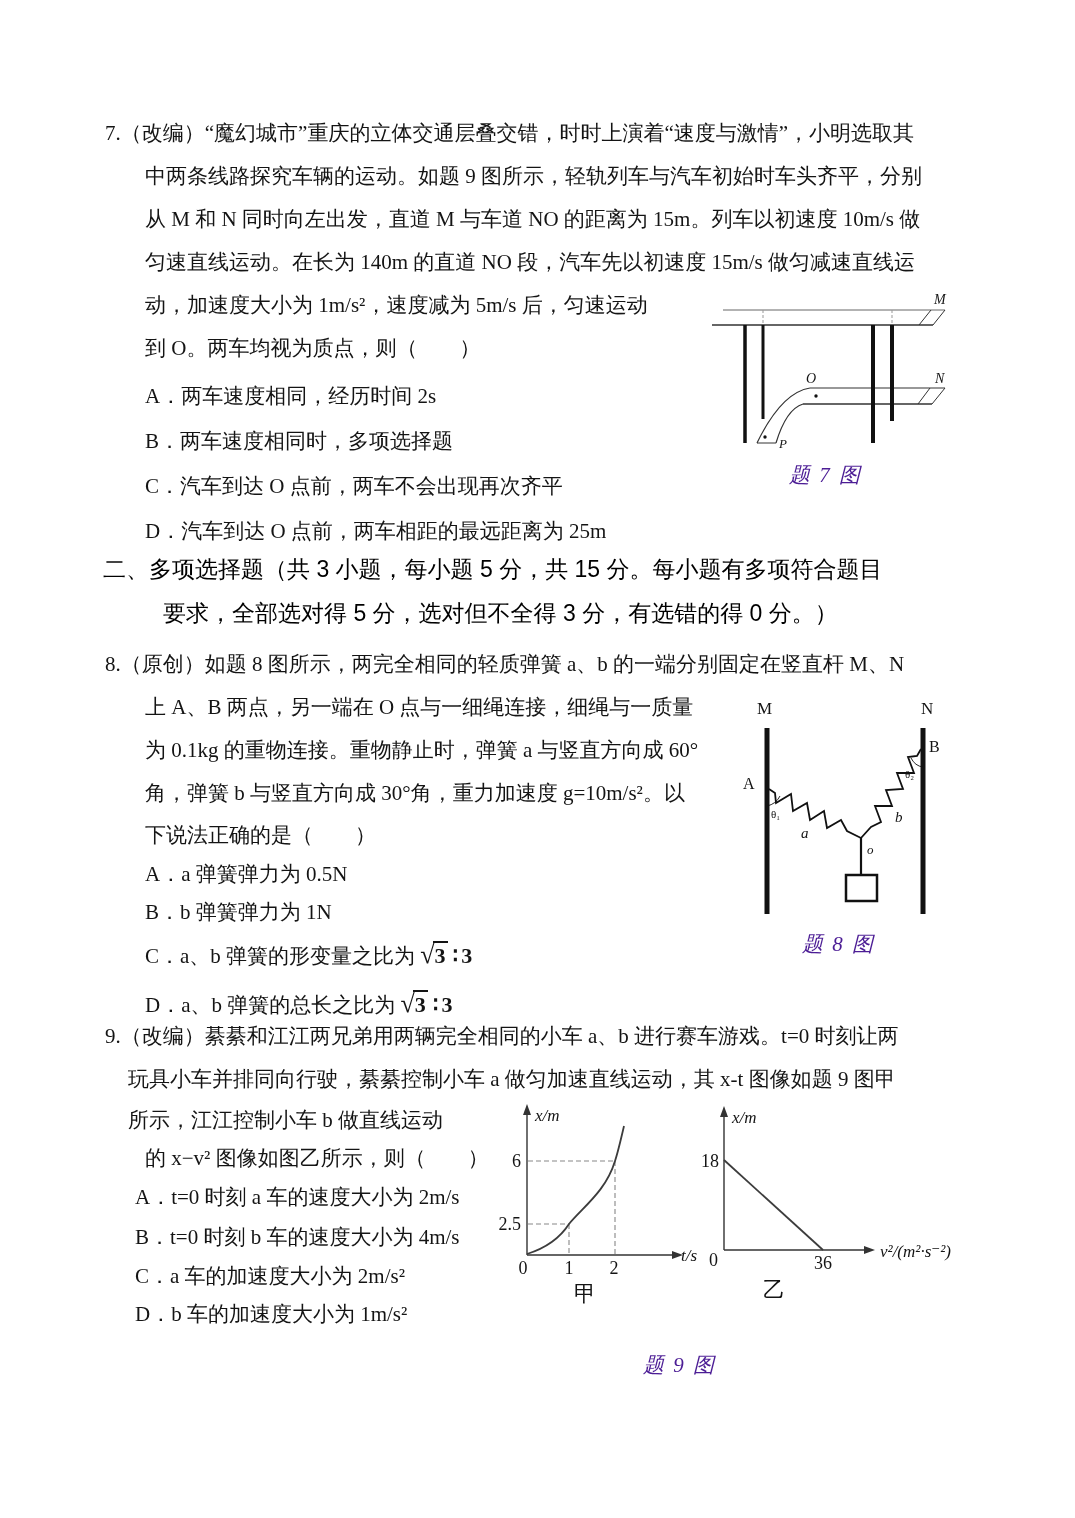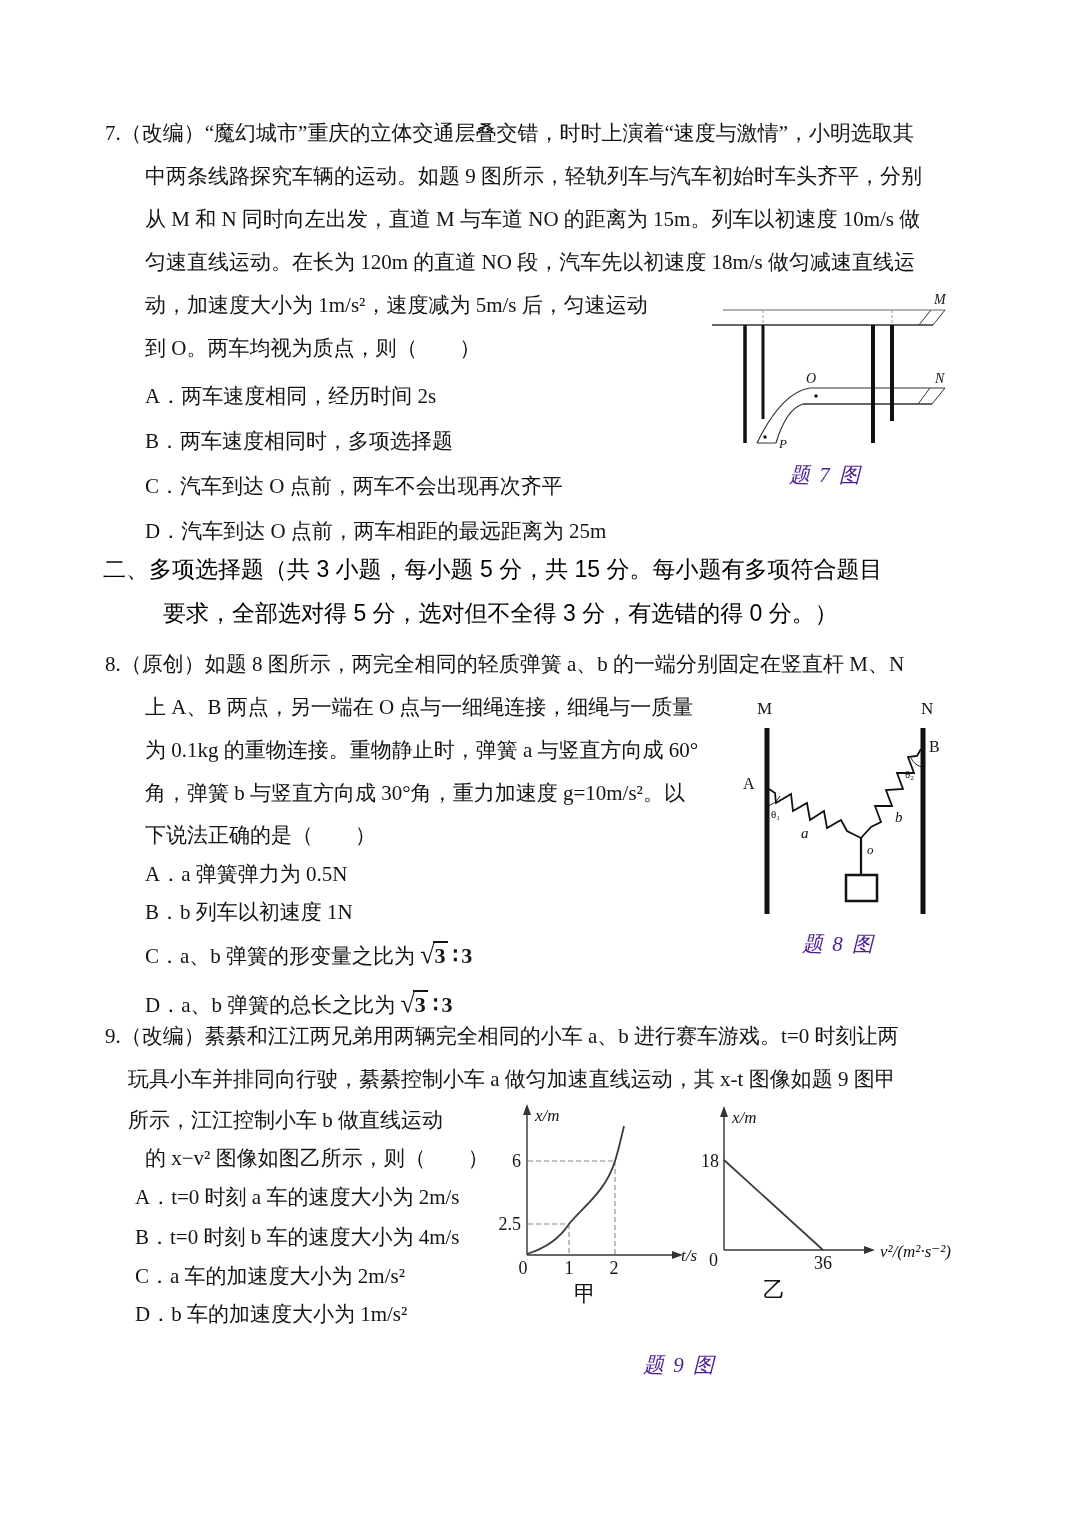--- a/index.html
+++ b/index.html
@@ -38,21 +38,21 @@
 </style>
 </head>
 <body>
 
 <div>
 
   <section class="q" style="top:112px">
     <div class="line first">7.（改编）“魔幻城市”重庆的立体交通层叠交错，时时上演着“速度与激情”，小明选取其</div>
     <div class="line cont">中两条线路探究车辆的运动。如题 9 图所示，轻轨列车与汽车初始时车头齐平，分别</div>
     <div class="line cont">从 M 和 N 同时向左出发，直道 M 与车道 NO 的距离为 15m。列车以初速度 10m/s 做</div>
-    <div class="line cont">匀速直线运动。在长为 120m 的直道 NO 段，汽车先以初速度 18m/s 做匀减速直线运</div>
+    <div class="line cont">匀速直线运动。在长为 140m 的直道 NO 段，汽车先以初速度 15m/s 做匀减速直线运</div>
     <div class="line cont">动，加速度大小为 1m/s²，速度减为 5m/s 后，匀速运动</div>
     <div class="line cont">到 O。两车均视为质点，则（　　）</div>
     <div style="margin-top:4px">
       <div class="line opt lh45">A．两车速度相同，经历时间 2s</div>
       <div class="line opt lh45">B．两车速度相同时，多项选择题</div>
       <div class="line opt lh45">C．汽车到达 O 点前，两车不会出现再次齐平</div>
       <div class="line opt lh45">D．汽车到达 O 点前，两车相距的最远距离为 25m</div>
     </div>
   </section>
 
@@ -97,21 +97,21 @@
     <div class="line s2">要求，全部选对得 5 分，选对但不全得 3 分，有选错的得 0 分。）</div>
   </section>
 
   <section class="q" style="top:643px">
     <div class="line first">8.（原创）如题 8 图所示，两完全相同的轻质弹簧 a、b 的一端分别固定在竖直杆 M、N</div>
     <div class="line cont">上 A、B 两点，另一端在 O 点与一细绳连接，细绳与一质量</div>
     <div class="line cont">为 0.1kg 的重物连接。重物静止时，弹簧 a 与竖直方向成 60°</div>
     <div class="line cont">角，弹簧 b 与竖直方向成 30°角，重力加速度 g=10m/s²。以</div>
     <div class="line cont lh40">下说法正确的是（　　）</div>
     <div class="line opt lh38">A．a 弹簧弹力为 0.5N</div>
-    <div class="line opt lh38">B．b 列车以初速度 1N</div>
+    <div class="line opt lh38">B．b 弹簧弹力为 1N</div>
     <div class="line opt lh48">
       <span>C．a、b 弹簧的形变量之比为 </span><span class="rootwrap"><span class="rsign">√</span><span class="rnum">3</span></span><span class="rpost">∶3</span>
     </div>
     <div class="line opt lh48">
       <span>D．a、b 弹簧的总长之比为 </span><span class="rootwrap"><span class="rsign">√</span><span class="rnum">3</span></span><span class="rpost">∶3</span>
     </div>
   </section>
 
   <svg width="270" height="238" viewBox="0 0 270 238" style="left:735px;top:692px">
     <line x1="32" y1="36" x2="32" y2="222" stroke="#111" stroke-width="5"></line>

